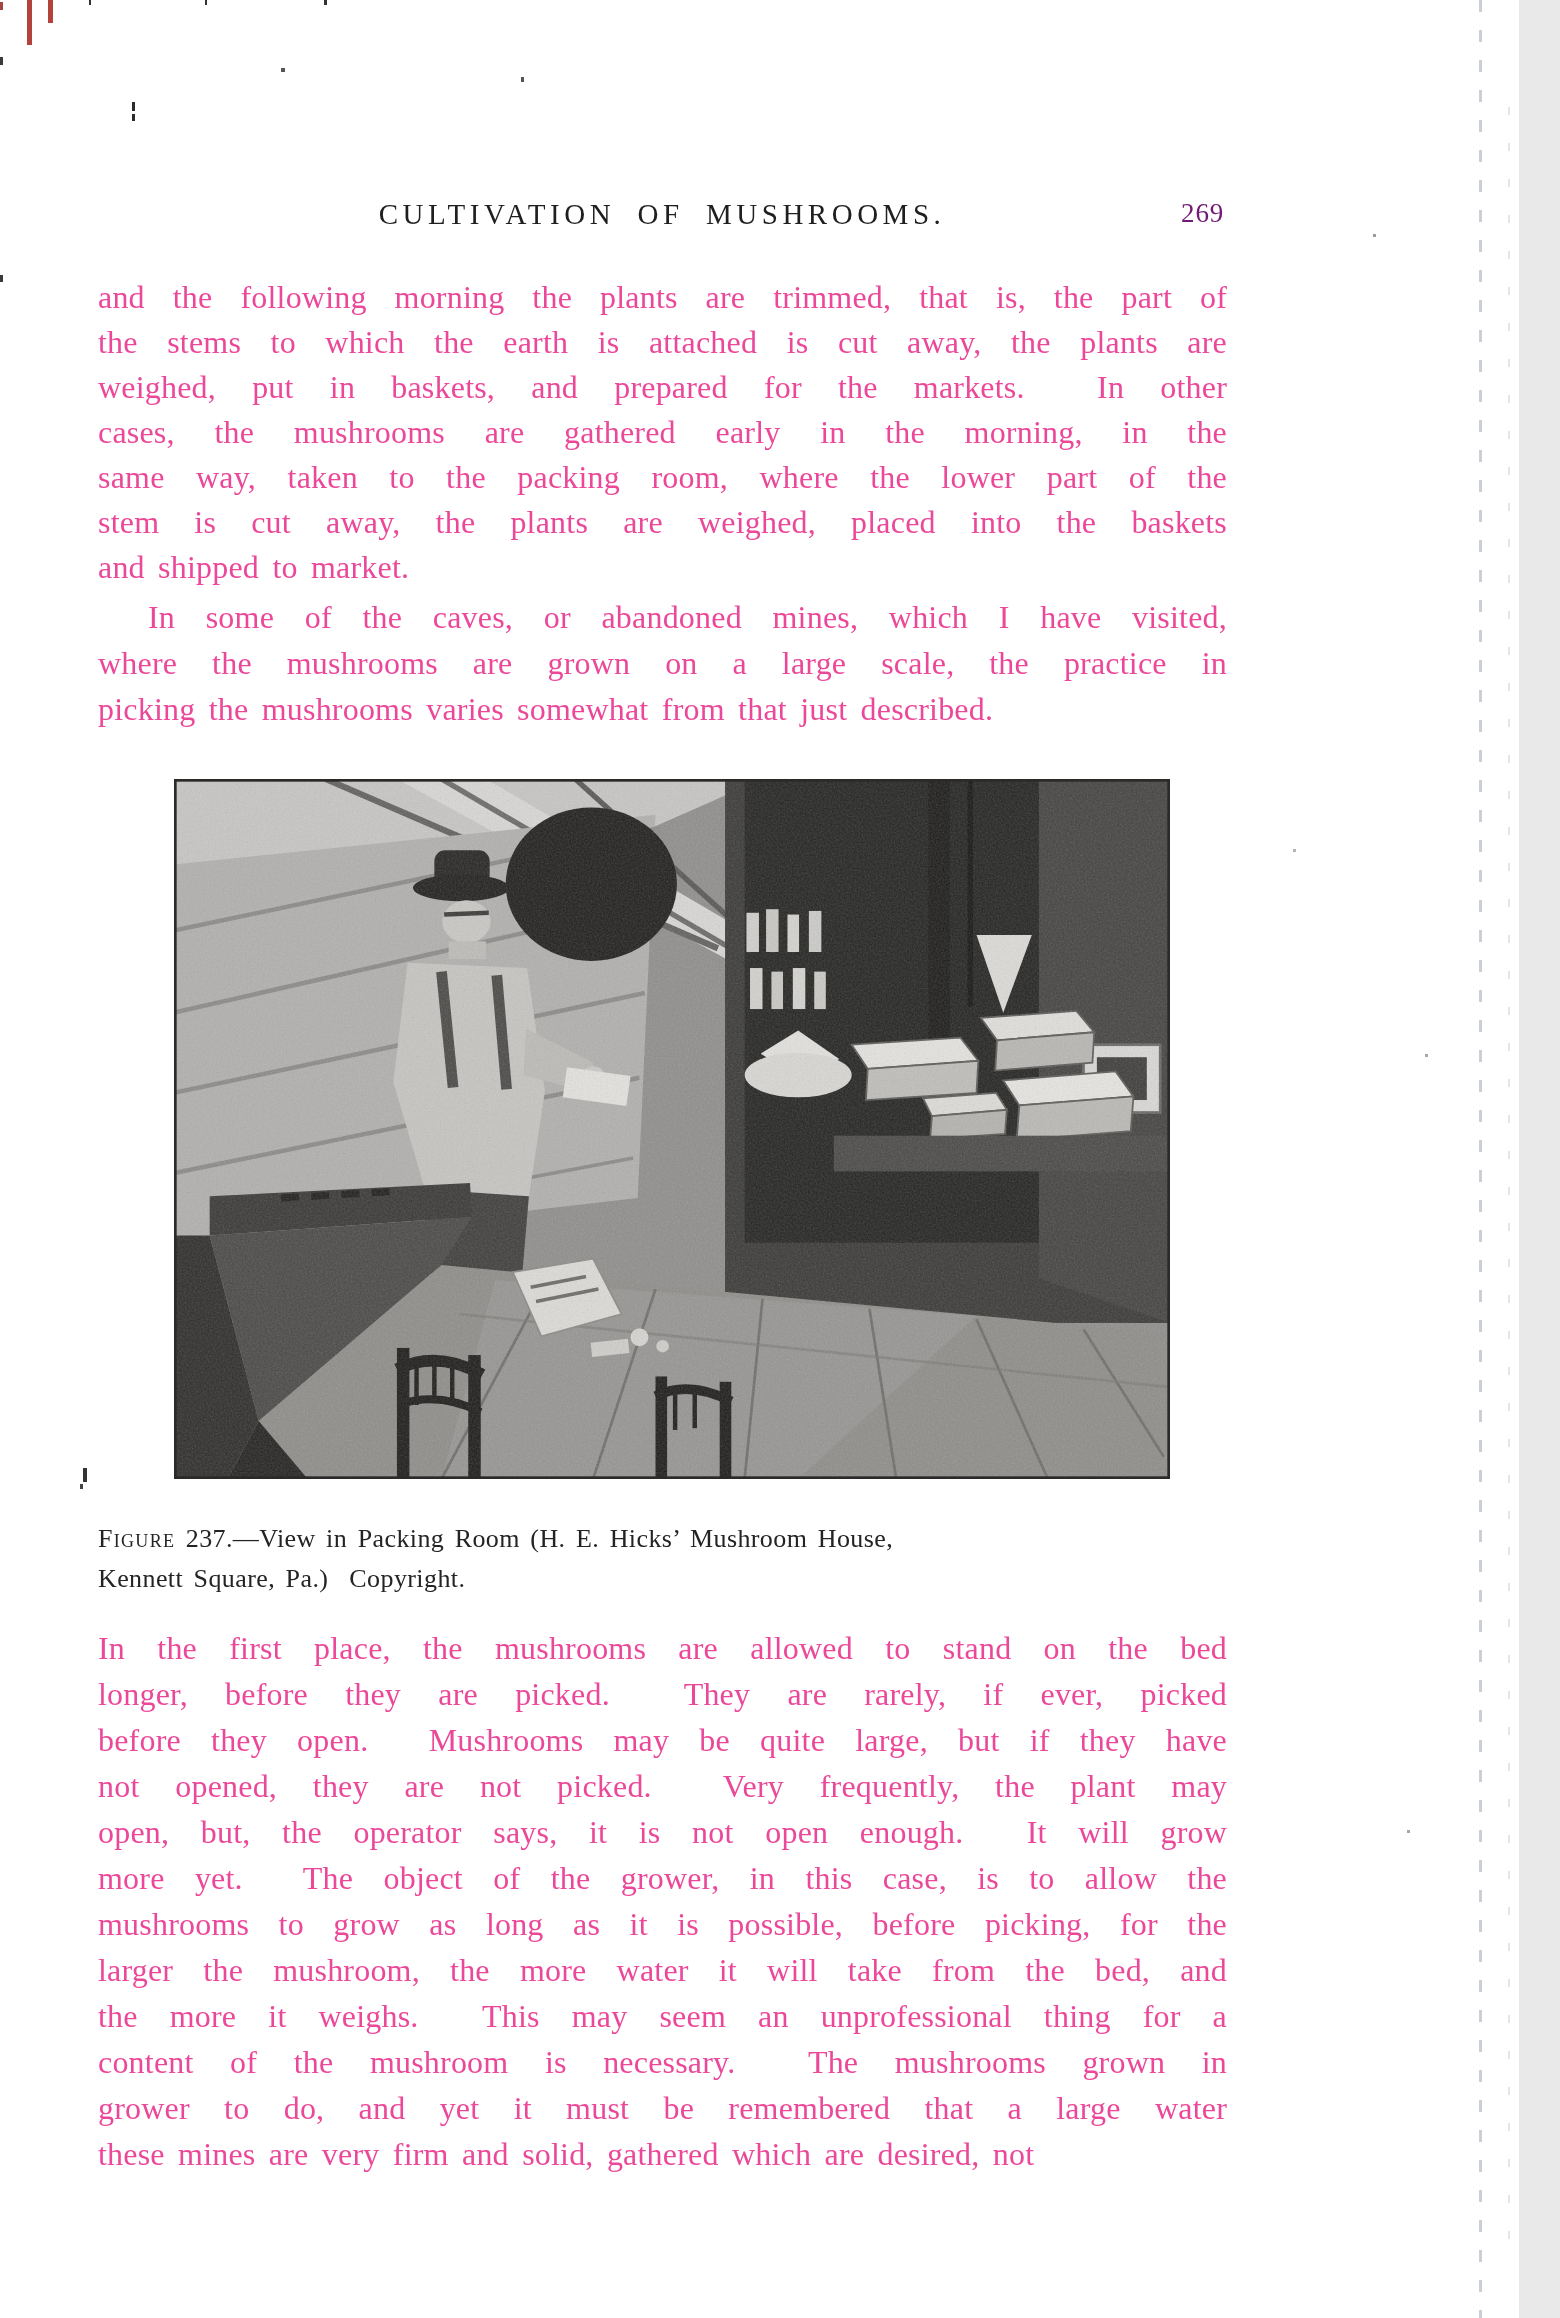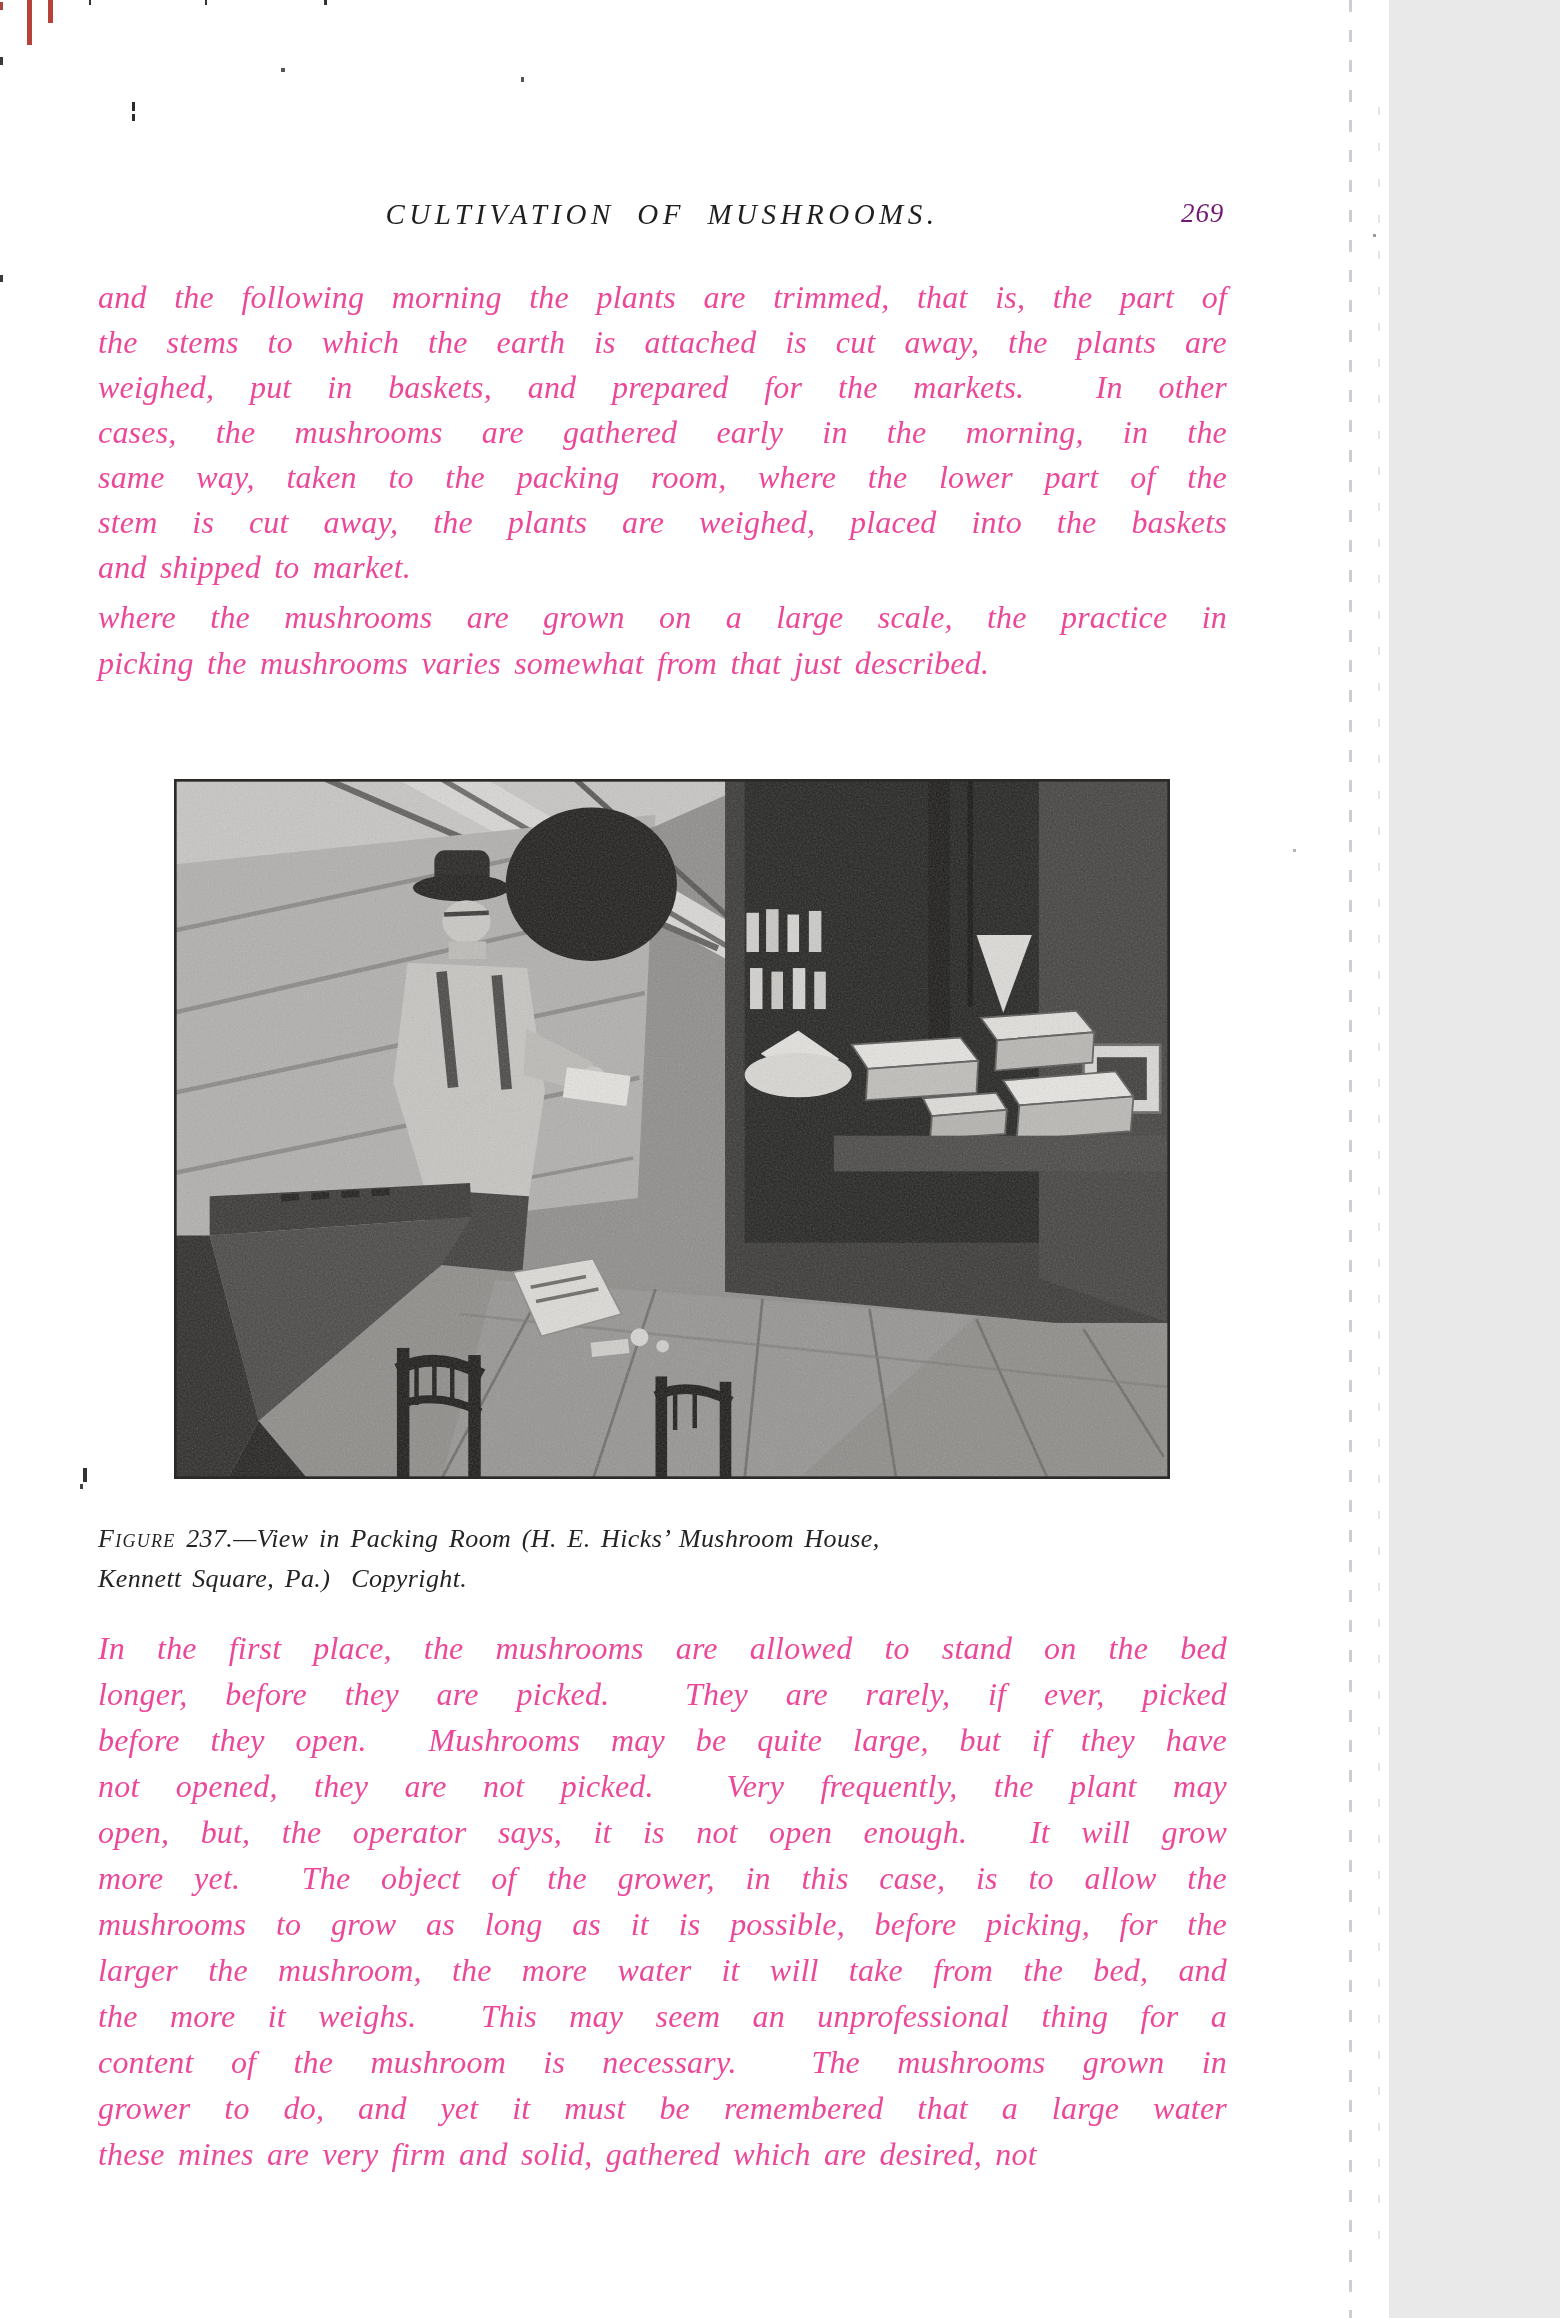--- a/index.html
+++ b/index.html
@@ -1,23 +1,22 @@
 <!DOCTYPE html>
 <html style="font-size:14.3px"><head>
 <meta charset="utf-8">
 <style>
   html,body{margin:0;padding:0;background:#e9e9e9;}
   .page{
     position:relative;
-    width:1389px;height:2319px;
+    width:1519px;height:2319px;
     background:#ffffff;
     overflow:hidden;
     font-family:"Liberation Serif", serif;
     color:#1b1b1b;
-    font-style:italic;
   }
   
   .running-head{position:absolute;top:198px;left:98px;width:1128px;height:39px;}
   .rh-title{
     position:absolute;left:0;right:0;text-align:center;
     font-size:29px;letter-spacing:4.5px;word-spacing:10.7px;color:#1f1f1f;
   }
   .rh-num{position:absolute;right:1.8px;top:0;font-size:27px;letter-spacing:0.9px;color:#701a75;}
   
   .para{position:absolute;left:98px;width:1129px;font-size:32px;color:#ec4899;}
@@ -70,20 +69,21 @@
     <div class="jline">and the following morning the plants are trimmed, that is, the part of</div>
     <div class="jline">the stems to which the earth is attached is cut away, the plants are</div>
     <div class="jline">weighed, put in baskets, and prepared for the markets.&nbsp; In other</div>
     <div class="jline">cases, the mushrooms are gathered early in the morning, in the</div>
     <div class="jline">same way, taken to the packing room, where the lower part of the</div>
     <div class="jline">stem is cut away, the plants are weighed, placed into the baskets</div>
     <div class="jline last">and shipped to market.</div>
   </div>
 
   <div class="para p2">
+    <div class="jline indent">In some of the caves, or abandoned mines, which I have visited,</div>
     <div class="jline">where the mushrooms are grown on a large scale, the practice in</div>
     <div class="jline last">picking the mushrooms varies somewhat from that just described.</div>
   </div>
 
   <div class="figure-wrap">
     <svg viewBox="0 0 1117 785" preserveAspectRatio="none" role="img">
       <defs>
         <filter id="grain" x="0%" y="0%" width="100%" height="100%">
           <feTurbulence type="fractalNoise" baseFrequency="0.55" numOctaves="2" seed="7" stitchTiles="stitch"></feTurbulence>
           <feColorMatrix type="saturate" values="0"></feColorMatrix>

